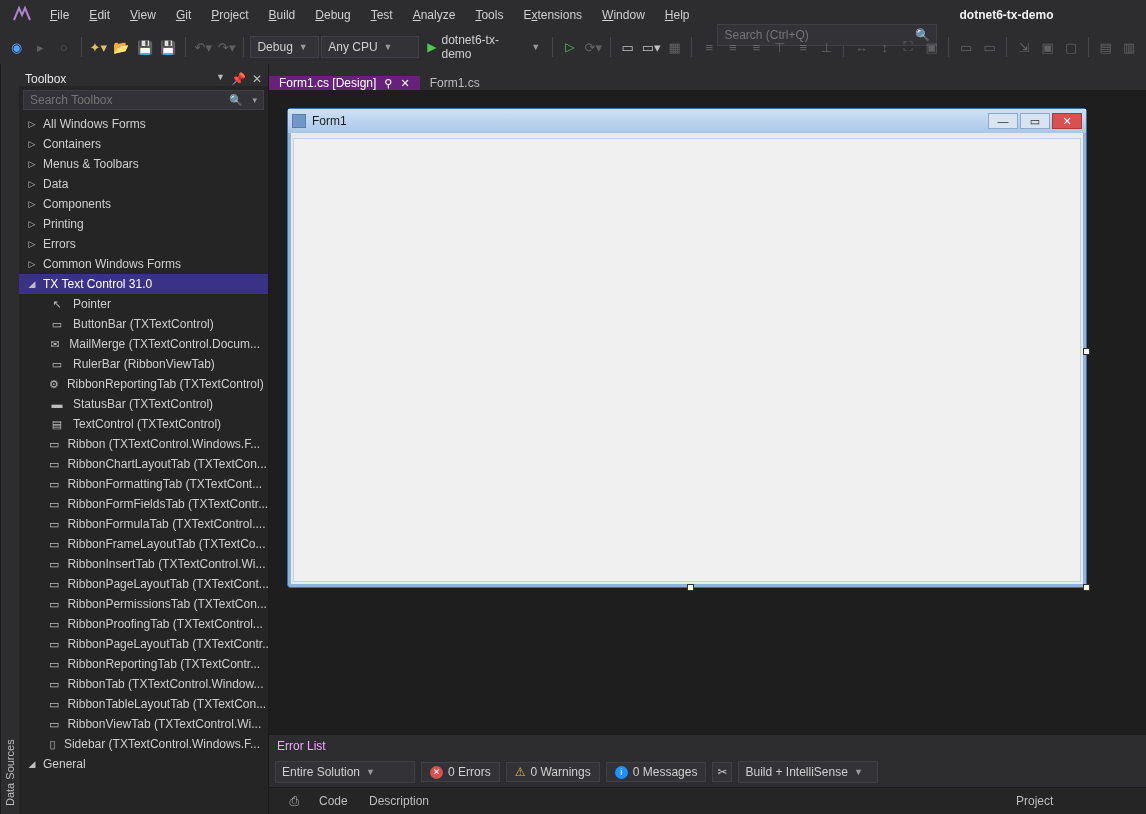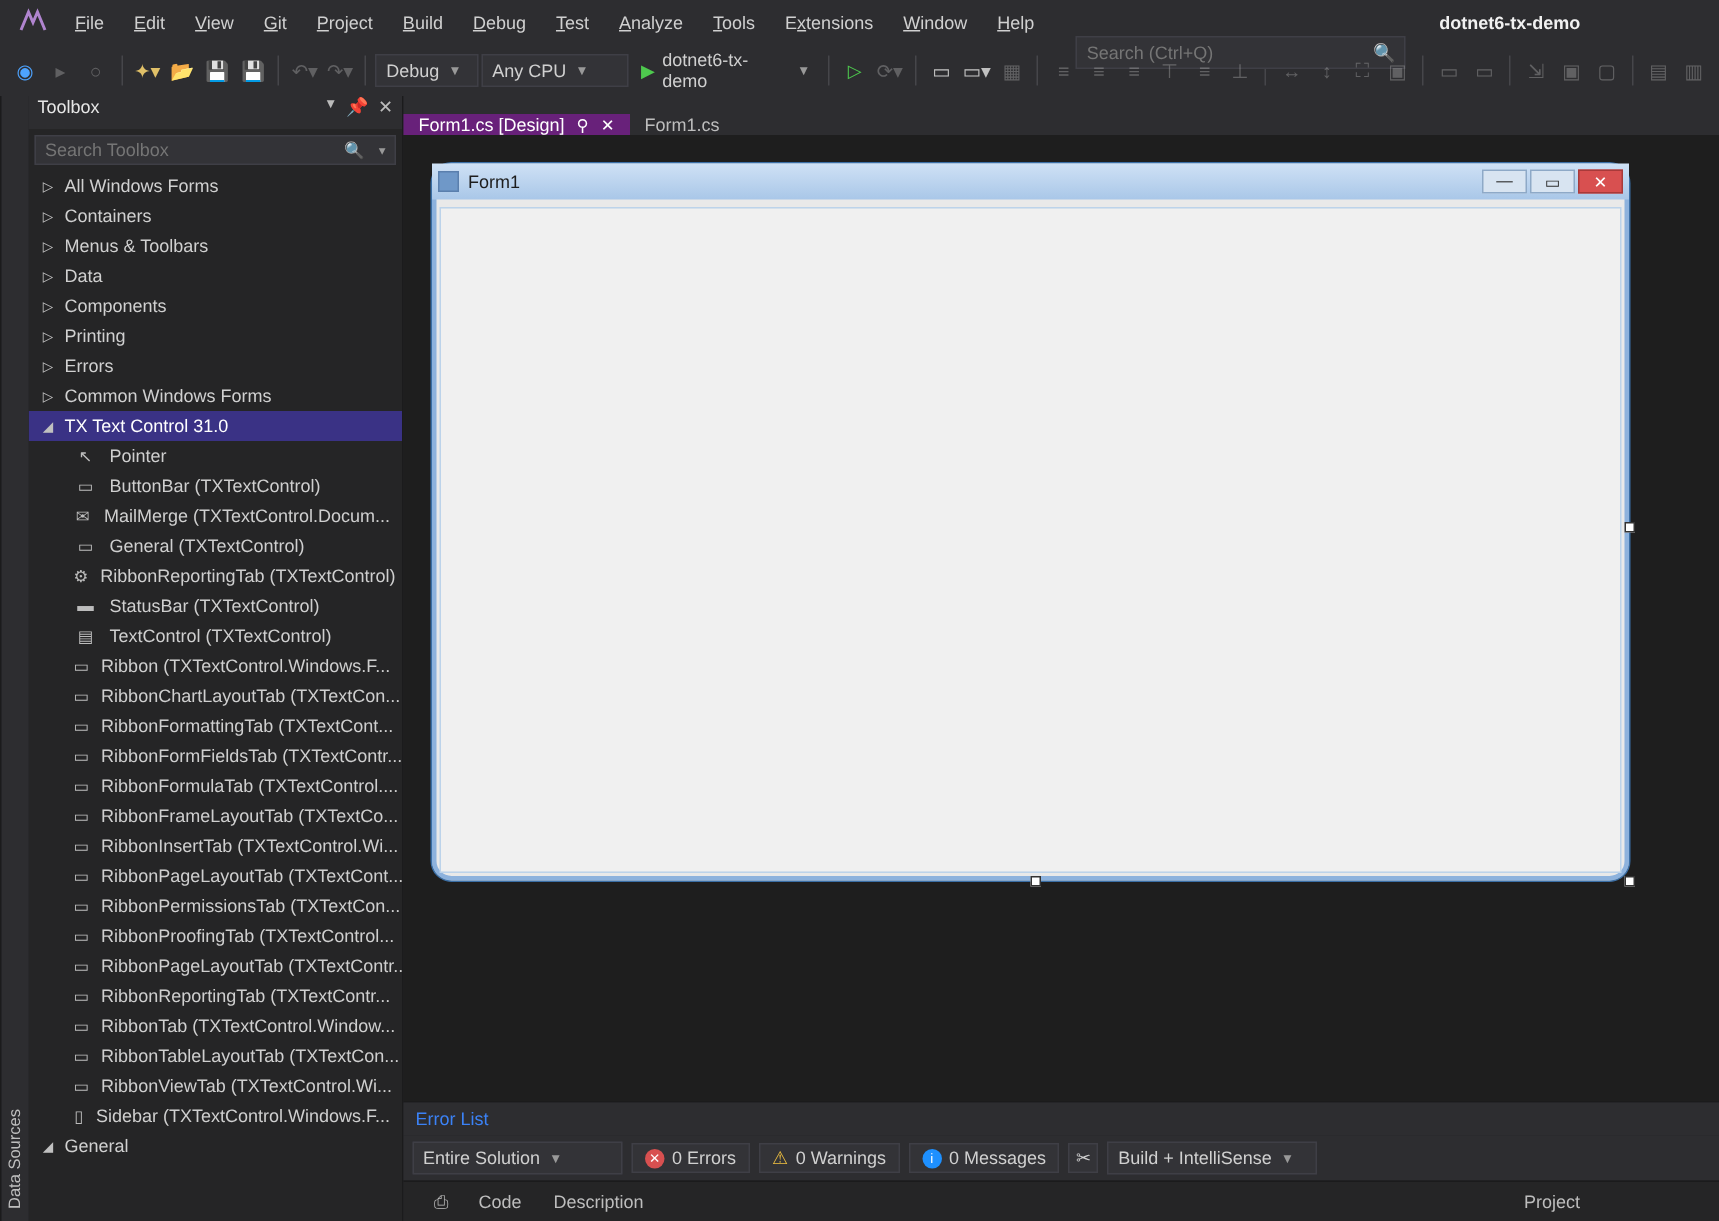--- a/index.html
+++ b/index.html
@@ -107,21 +107,21 @@
   }
   
   .toolbox {
     width: 250px;
     background: #252526;
     display: flex;
     flex-direction: column;
     border-right: 1px solid #1b1b1c;
   }
   .panel-header {
-    display: flex; align-items: flex-start;
+    display: flex; align-items: flex-end;
     justify-content: space-between;
     background: #2d2d30;
     height: 22px;
     padding: 0 6px;
   }
   .panel-header .title { color: #e6e6e6; }
   .panel-header .tools { display: flex; gap: 6px; color: #bbb; }
   .tb-search {
     display: flex; align-items: center;
     background: #333337;
@@ -197,21 +197,21 @@
     background: #1e1e1e;
     padding: 18px;
     min-height: 0;
     overflow: hidden;
   }
   .form-window {
     width: 800px;
     height: 480px;
     background: #e9e9e9;
     border: 1px solid #3a6ea5;
-    border-radius: 14px;
+    border-radius: 4px;
     box-shadow: 0 0 0 3px #8db2dd inset;
     position: relative;
   }
   .form-titlebar {
     height: 24px;
     background: linear-gradient(#cfe1f5, #a9c7e8);
     display: flex; align-items: center;
     padding: 0 4px;
     gap: 6px;
   }
@@ -238,21 +238,21 @@
     background: #fff;
     border: 1px solid #333;
   }
   
   .errorlist {
     background: #252526;
     border-top: 1px solid #1b1b1c;
   }
   .errorlist .hdr {
     padding: 4px 8px;
-    color: #3b82f6;
+    color: #f0abfc;
     background: #2d2d30;
     font-size: 12px;
   }
   .errorlist .filters {
     display: flex; align-items: center;
     gap: 6px;
     padding: 4px 6px;
     background: #2d2d30;
   }
   .filter-pill {
@@ -433,21 +433,21 @@
         <div class="tree-item">
           <span class="icn">▭</span>
           <span>ButtonBar (TXTextControl)</span>
         </div>
         <div class="tree-item">
           <span class="icn">✉</span>
           <span>MailMerge (TXTextControl.Docum...</span>
         </div>
         <div class="tree-item">
           <span class="icn">▭</span>
-          <span>General (TXTextControl)</span>
+          <span>RulerBar (RibbonViewTab)</span>
         </div>
         <div class="tree-item">
           <span class="icn">⚙</span>
           <span>RibbonReportingTab (TXTextControl)</span>
         </div>
         <div class="tree-item">
           <span class="icn">▬</span>
           <span>StatusBar (TXTextControl)</span>
         </div>
         <div class="tree-item">

